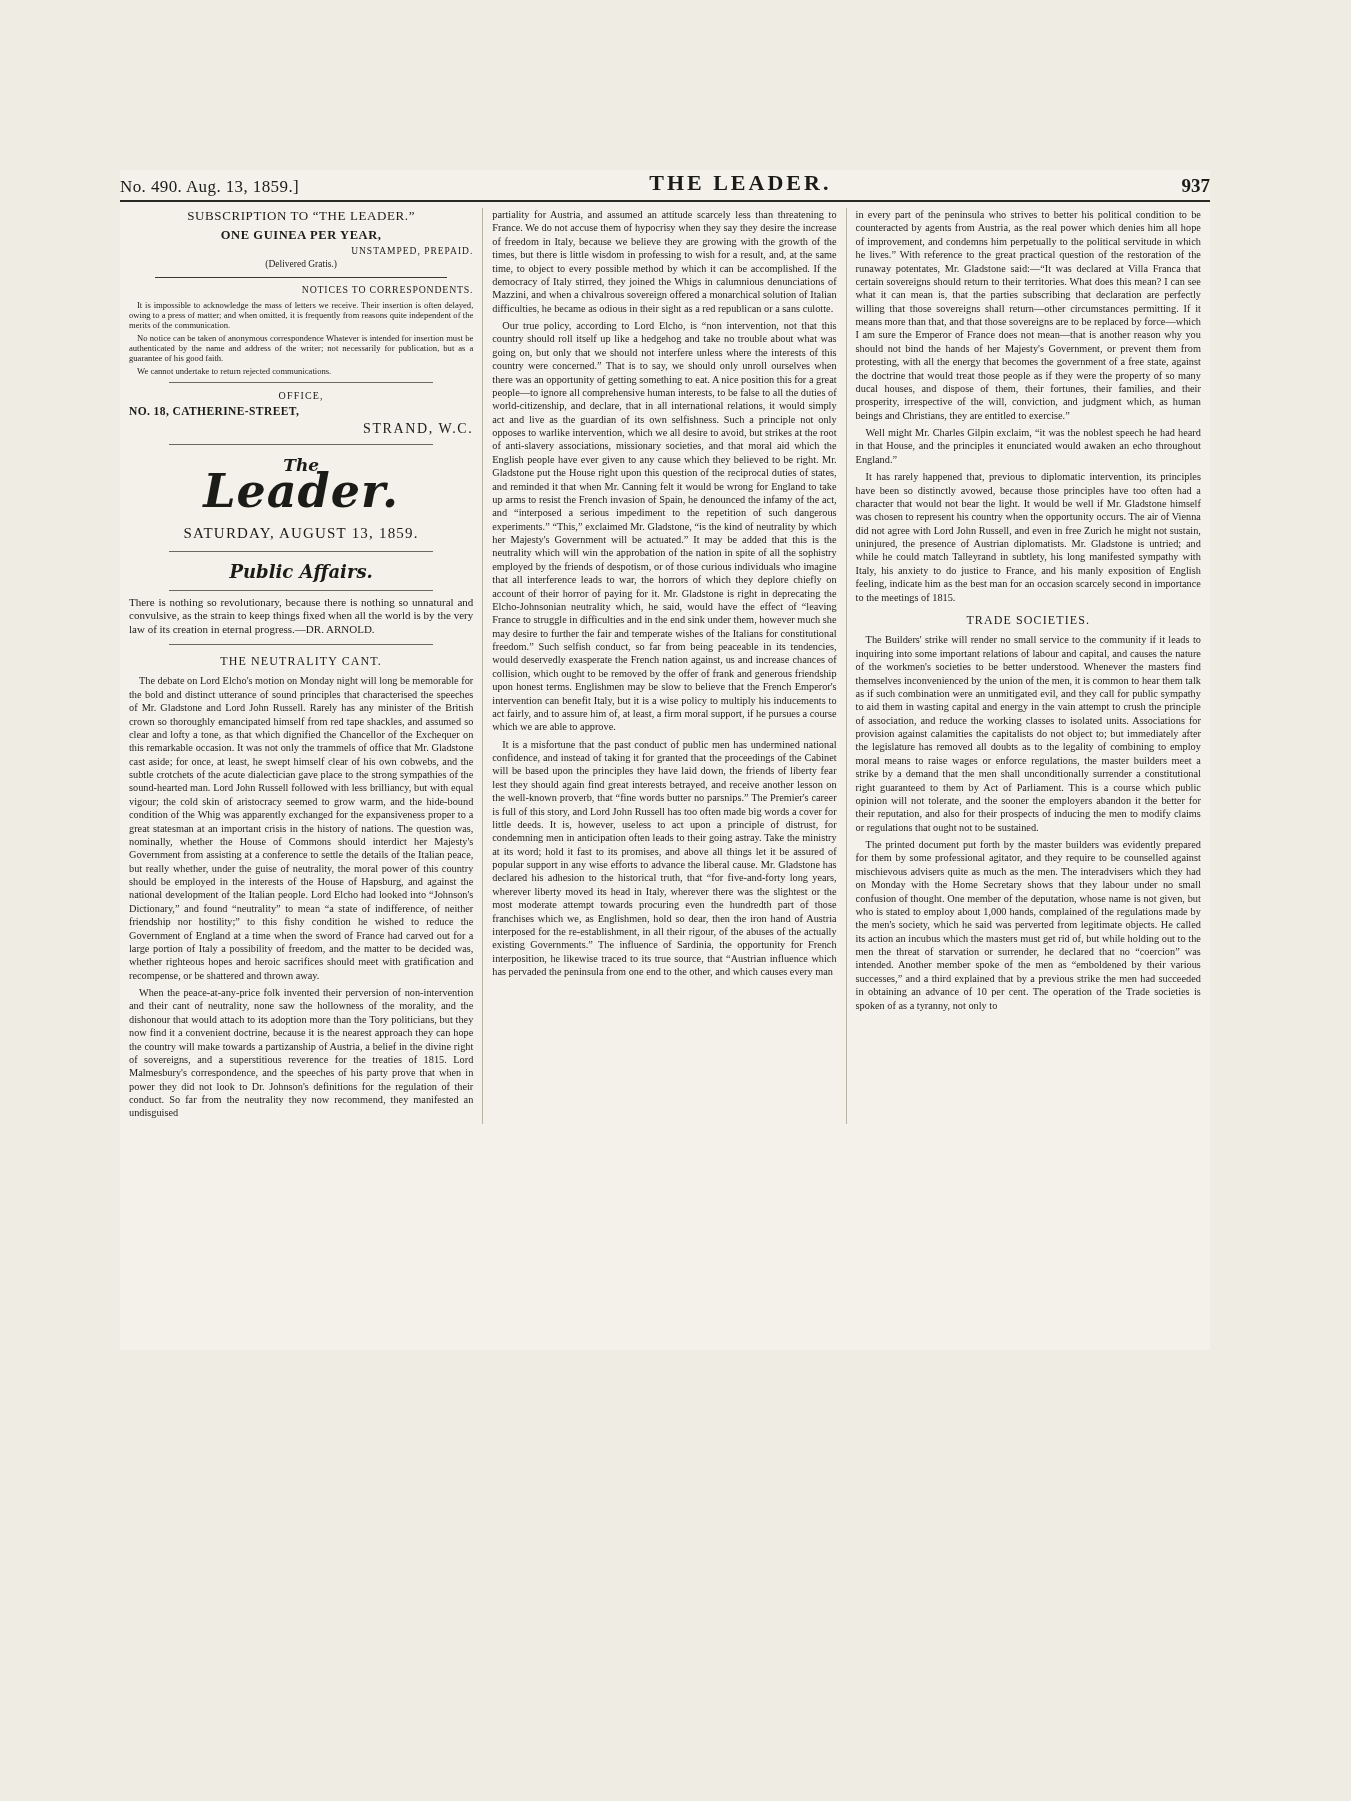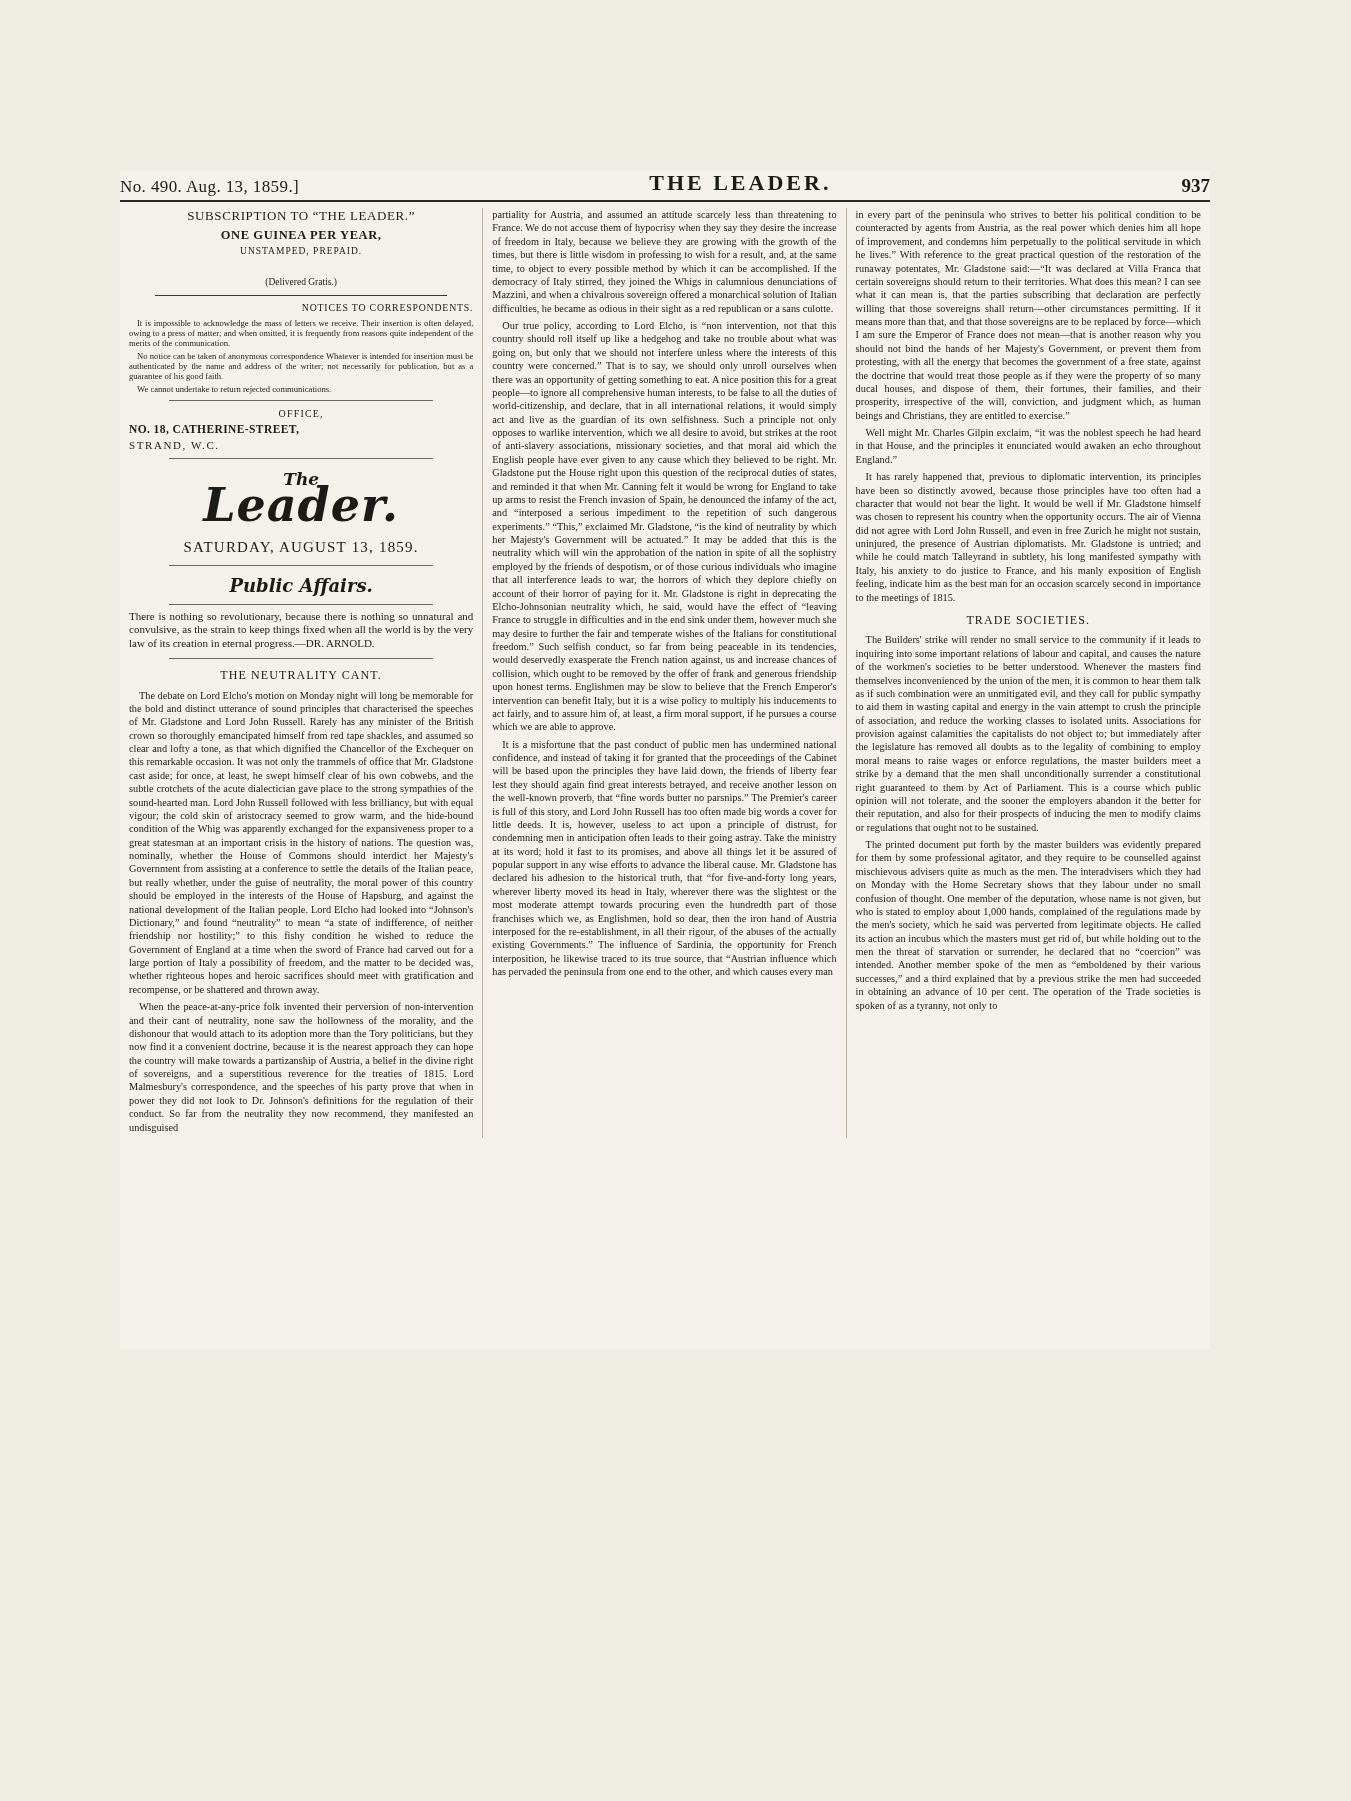--- a/index.html
+++ b/index.html
@@ -40,30 +40,30 @@
   p { margin:0 0 4px 0; text-indent:10px; }
   p.noind { text-indent:0; }
   .hdr-sub {
     text-align:center; font-weight:normal; font-size:13px;
     letter-spacing:.6px; margin-bottom:2px;
   }
   .hdr-sub2 {
     text-align:center; font-weight:bold; font-size:12.5px;
     letter-spacing:.6px; margin-bottom:2px;
   }
-  .tiny-caps { text-align:center; font-size:9.5px; letter-spacing:1px; margin-bottom:19px;}
+  .tiny-caps { text-align:right; font-size:9.5px; letter-spacing:1px; margin-bottom:1px;}
   .tiny { text-align:center; font-size:9.5px; margin-bottom:3px;}
   .rule { border:0; border-top:1px solid #3a3a33; margin:6px 26px; }
   .rule-thin { border:0; border-top:1px solid #6b6a60; margin:5px 40px; }
   .notices-h { text-align:right; font-size:9.8px; letter-spacing:.8px; margin:4px 0 3px; }
   .smallblock { font-size:8.6px; line-height:1.18; text-align:justify; }
   .smallblock p { margin:0 0 3px 0; text-indent:8px;}
   .office { text-align:center; font-size:10px; letter-spacing:1.2px; margin-top:6px;}
   .office-addr { font-weight:bold; font-size:11.5px; letter-spacing:.4px; margin-top:2px;}
-  .office-strand { text-align:left; font-size:11px; letter-spacing:1.6px; margin-top:2px;}
+  .office-strand { text-align:right; font-size:14px; letter-spacing:1.6px; margin-top:2px;}
   .logo {
     text-align:center;
     font-family:"DejaVu Serif", serif;
     font-style:italic;
     font-weight:bold;
     font-size:46px;
     line-height:1;
     margin:12px 0 4px;
     letter-spacing:1px;
   }

